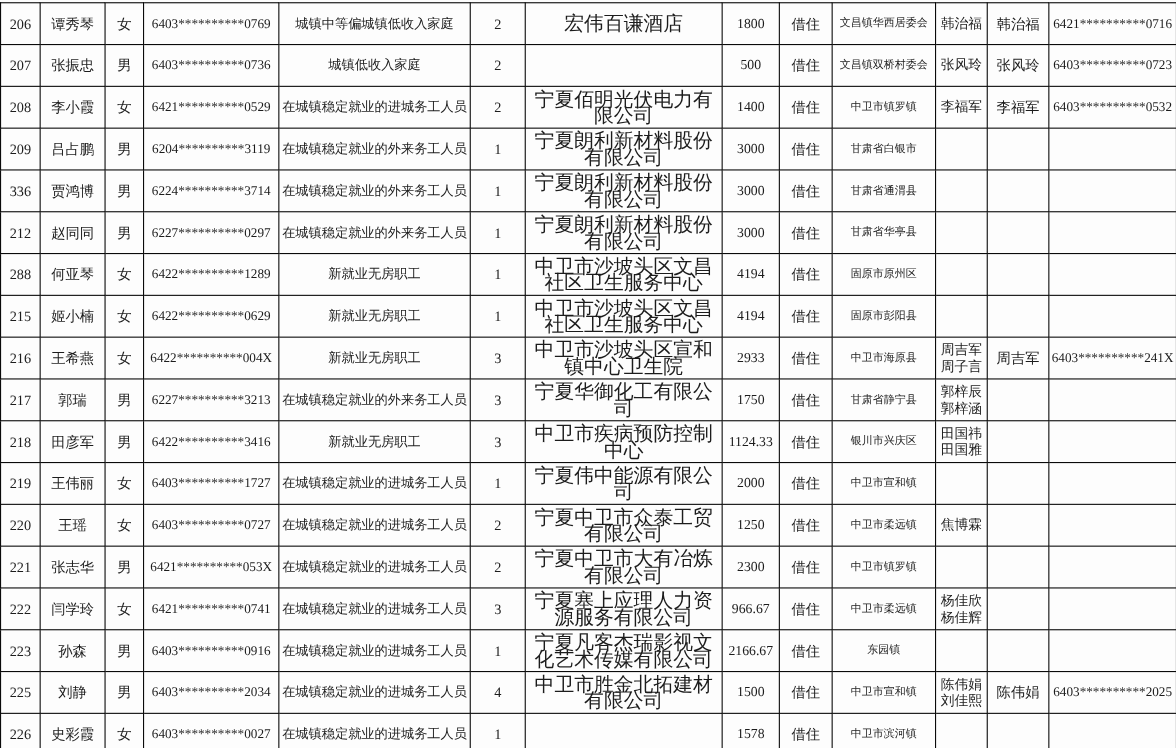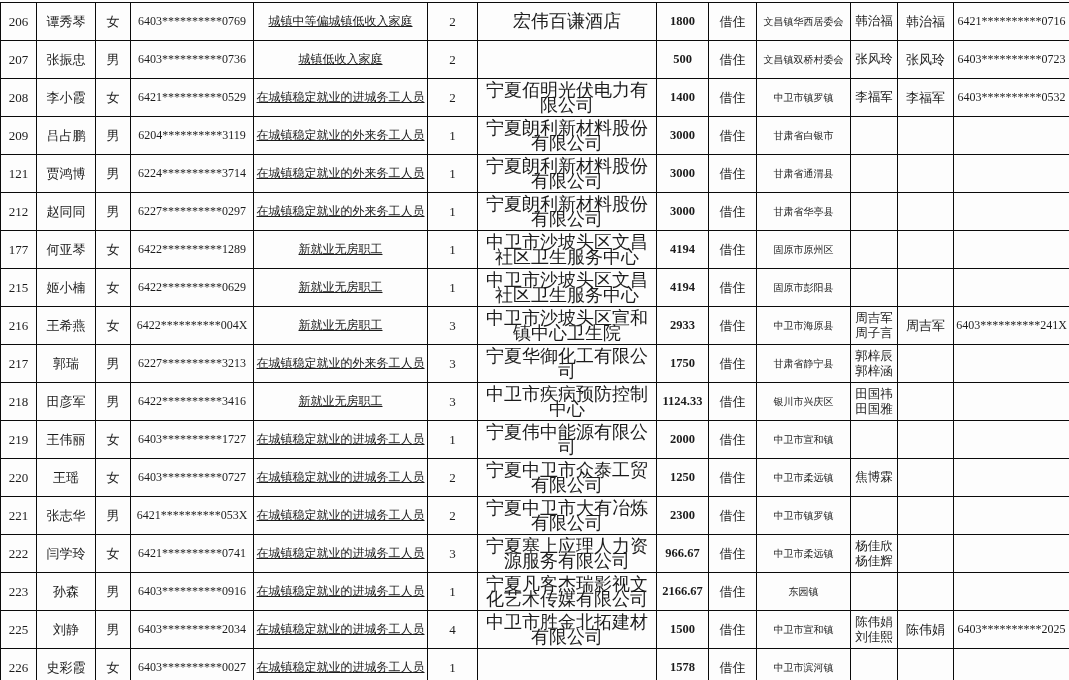--- a/index.html
+++ b/index.html
@@ -39,26 +39,25 @@
   td.col-id, td.col-agent_id {
     font-size: 12px;
     white-space: nowrap;
     letter-spacing: 0px;
     padding: 2px 1px;
   }
   td.col-category {
     font-size: 12px;
     white-space: nowrap;
     padding: 2px 1px;
-    text-decoration: underline;
   }
   td.col-employer { font-size: 18px; padding: 1px 2px; }
   td.col-origin { font-size: 10px; padding: 11px 2px; }
   td.col-co_residents { font-size: 12.5px; padding: 1px 1px; }
-  td.col-amount { font-size: 12.5px; white-space: nowrap; font-weight: bold; }
+  td.col-amount { font-size: 12.5px; white-space: nowrap; }
 </style>
 </head>
 <body>
 
 <div class="page">
   <table class="register">
     <colgroup>
       <col style="width:36px">
         <col style="width:59px">
         <col style="width:35px">
@@ -128,21 +127,21 @@
           <td class="col-family_count">1</td>
           <td class="col-employer">宁夏朗利新材料股份有限公司</td>
           <td class="col-amount">3000</td>
           <td class="col-residence_type">借住</td>
           <td class="col-origin">甘肃省白银市</td>
           <td class="col-co_residents"></td>
           <td class="col-agent_name"></td>
           <td class="col-agent_id"></td>
         </tr>
         <tr>
-          <td class="col-no">121</td>
+          <td class="col-no">336</td>
           <td class="col-name">贾鸿博</td>
           <td class="col-gender">男</td>
           <td class="col-id">6224**********3714</td>
           <td class="col-category">在城镇稳定就业的外来务工人员</td>
           <td class="col-family_count">1</td>
           <td class="col-employer">宁夏朗利新材料股份有限公司</td>
           <td class="col-amount">3000</td>
           <td class="col-residence_type">借住</td>
           <td class="col-origin">甘肃省通渭县</td>
           <td class="col-co_residents"></td>
@@ -158,21 +157,21 @@
           <td class="col-family_count">1</td>
           <td class="col-employer">宁夏朗利新材料股份有限公司</td>
           <td class="col-amount">3000</td>
           <td class="col-residence_type">借住</td>
           <td class="col-origin">甘肃省华亭县</td>
           <td class="col-co_residents"></td>
           <td class="col-agent_name"></td>
           <td class="col-agent_id"></td>
         </tr>
         <tr>
-          <td class="col-no">177</td>
+          <td class="col-no">288</td>
           <td class="col-name">何亚琴</td>
           <td class="col-gender">女</td>
           <td class="col-id">6422**********1289</td>
           <td class="col-category">新就业无房职工</td>
           <td class="col-family_count">1</td>
           <td class="col-employer">中卫市沙坡头区文昌社区卫生服务中心</td>
           <td class="col-amount">4194</td>
           <td class="col-residence_type">借住</td>
           <td class="col-origin">固原市原州区</td>
           <td class="col-co_residents"></td>

